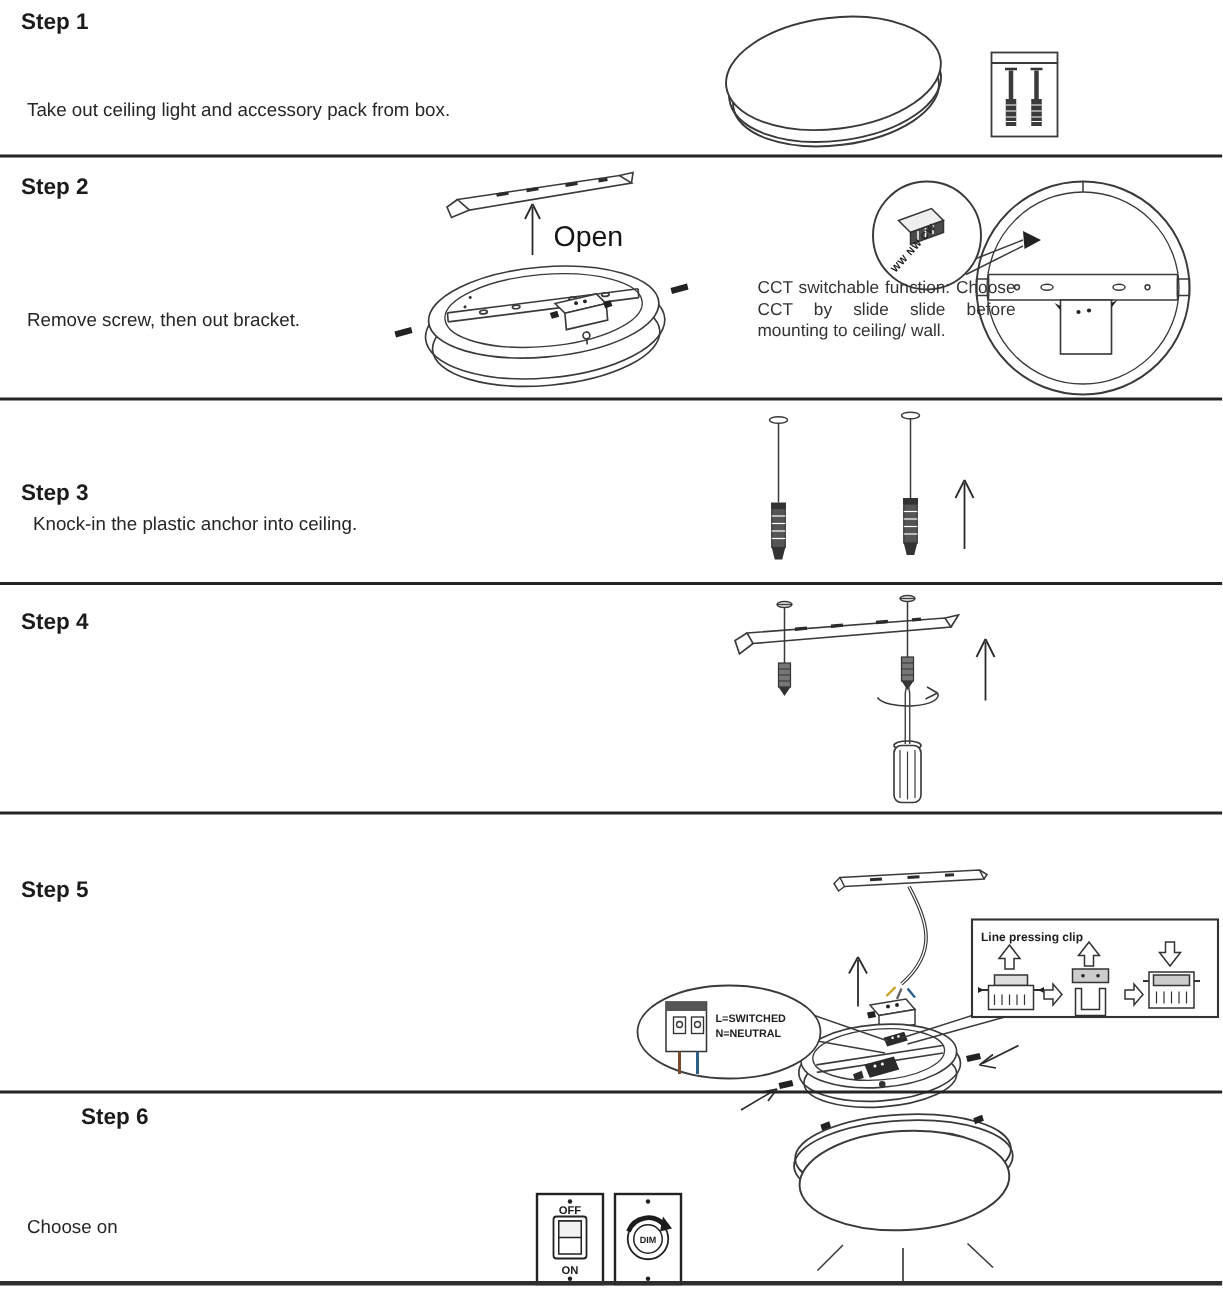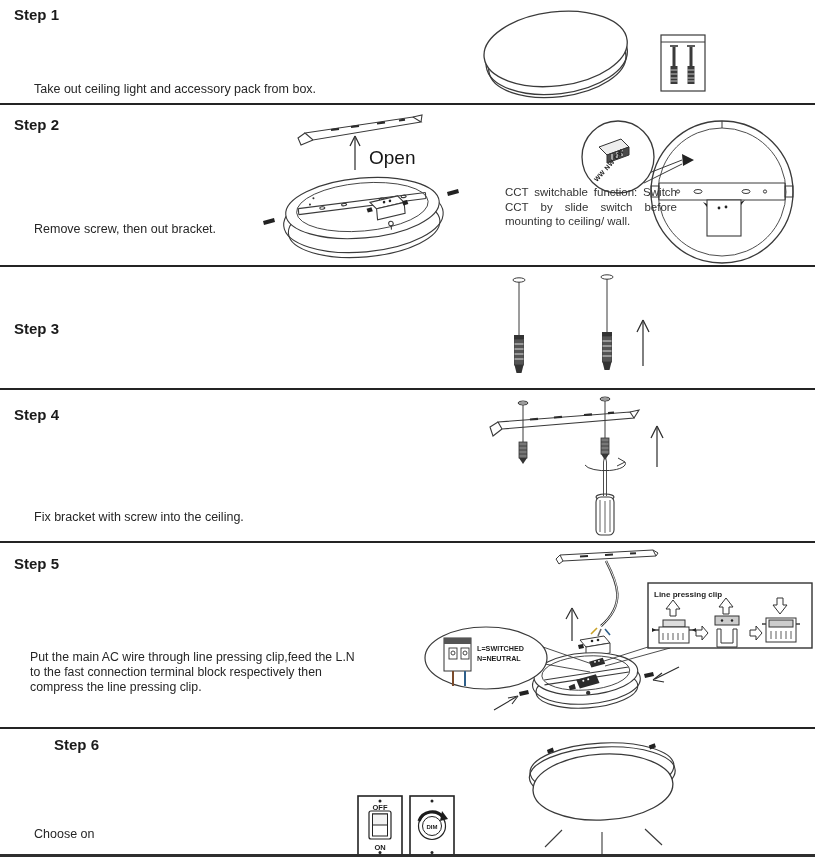--- a/index.html
+++ b/index.html
@@ -2,21 +2,21 @@
 <html><head>
 <meta charset="utf-8">
 <style>
   html,body{margin:0;padding:0;background:#fff;}
   .page{position:relative;width:815px;height:868px;background:#ffffff;
         font-family:"Liberation Sans",sans-serif;overflow:hidden;}
   .section{position:absolute;left:0;width:815px;}
   .divider{position:absolute;left:0;width:815px;height:2px;background:#242424;}
   .divider.thick{height:3px;background:#2e2e2e;}
   .step-title{position:absolute;font-size:15px;font-weight:600;color:#1b1b1b;margin:0;white-space:nowrap;}
-  .step-text{position:absolute;font-size:12.5px;color:#262626;margin:16px;white-space:nowrap;}
+  .step-text{position:absolute;font-size:12.5px;color:#262626;margin:0;white-space:nowrap;}
   .step-text.wrap{white-space:normal;line-height:15px;font-size:12.3px;}
   .cct-note{position:absolute;font-size:11.5px;line-height:14.6px;color:#333;width:172px;
             text-align:justify;margin:0;}
   svg{position:absolute;}
   svg text{font-family:"Liberation Sans",sans-serif;}
 </style>
 </head>
 <body>
 
 <div class="page">
@@ -150,26 +150,27 @@
           <path d="M101,37 L123,29 L131,37 L109,45 Z" fill="#eeeeee" stroke="#333" stroke-width="1"></path>
           <path d="M109,45 L131,37 L131,45 L109,53 Z" fill="#4a4a4a" stroke="#333" stroke-width="1"></path>
           <line x1="114" y1="44" x2="114" y2="50" stroke="#fff" stroke-width="1"></line>
           <line x1="119" y1="42" x2="119" y2="48" stroke="#fff" stroke-width="1"></line>
           <line x1="124" y1="40" x2="124" y2="46" stroke="#fff" stroke-width="1"></line>
         </g>
         <text x="99" y="72" transform="rotate(-48 99 72)" font-size="6.5" font-weight="bold" letter-spacing="0.4" fill="#222">WW NW CW</text>
       </g>
     </svg>
 
-    <p class="cct-note" style="left:505px;top:80px;">CCT switchable function: Switch CCT by slide switch before mounting to ceiling/ wall.</p>
+    <p class="cct-note" style="left:505px;top:80px;">CCT switchable function: Choose CCT by slide slide before mounting to ceiling/ wall.</p>
   </div>
   <div class="divider" style="top:265px;"></div>
 
   <div class="section" style="top:267px;height:121px;">
     <h2 class="step-title" style="left:14px;top:14px;margin-top:39px;">Step 3</h2>
+    <p class="step-text" style="left:22px;top:75px;">Knock-in the plastic anchor into ceiling.</p>
 
     <svg width="200" height="112" viewBox="0 0 200 112" style="left:478px;top:7px;">
       <g>
         <ellipse cx="41" cy="6" rx="6" ry="2.2" stroke="#3a3a3a" fill="none"></ellipse>
         <line x1="41" y1="8" x2="41" y2="61" stroke="#3a3a3a" stroke-width="1"></line>
         <rect x="36" y="61" width="10" height="4" fill="#333"></rect>
         <rect x="36.5" y="65" width="9" height="26" fill="#555" stroke="#333" stroke-width="0.8"></rect>
         <g stroke="#fff" stroke-width="0.8">
           <line x1="36.5" y1="70" x2="45.5" y2="70"></line>
             <line x1="36.5" y1="75" x2="45.5" y2="75"></line>
@@ -195,21 +196,20 @@
         <line x1="165" y1="92" x2="165" y2="48"></line>
         <line x1="159" y1="58" x2="165" y2="46"></line>
           <line x1="171" y1="58" x2="165" y2="46"></line>
       </g>
     </svg>
   </div>
   <div class="divider" style="top:388px;"></div>
 
   <div class="section" style="top:390px;height:151px;">
     <h2 class="step-title" style="left:14px;top:16px;">Step 4</h2>
-    <p class="step-text" style="left:18px;top:104px;">Fix bracket with screw into the ceiling.</p>
 
     <svg width="255" height="145" viewBox="0 0 255 145" style="left:458px;top:6px;">
       <g stroke="#3a3a3a" fill="#ffffff" stroke-width="1.1">
         <path d="M40,26 L172,16 L176,22 L44,33 Z"></path>
         <path d="M40,26 L32,31 L35,40 L44,33" fill="none"></path>
         <path d="M172,16 L181,14 L176,22" fill="none"></path>
         <g stroke="#2b2b2b" stroke-width="2.2">
           <line x1="72" y1="23.5" x2="80" y2="22.8"></line>
             <line x1="96" y1="21.5" x2="104" y2="20.8"></line>
           <line x1="126" y1="19" x2="134" y2="18.3"></line>
@@ -258,23 +258,22 @@
       </g>
       <g stroke="#2b2b2b" stroke-width="1.2" fill="none">
         <line x1="199" y1="71" x2="199" y2="32"></line>
         <line x1="193" y1="42" x2="199" y2="30"></line>
           <line x1="205" y1="42" x2="199" y2="30"></line>
       </g>
     </svg>
   </div>
   <div class="divider" style="top:541px;"></div>
 
-  <div class="section" style="top:543px;height:184px;">
+  <div class="section" style="top:573px;height:184px;">
     <h2 class="step-title" style="left:14px;top:12px;">Step 5</h2>
-    <p class="step-text wrap" style="left:14px;top:91px;width:330px;">Put the main AC wire through line pressing clip,feed the L.N to the fast connection terminal block respectively then compress the line pressing clip.</p>
 
     <svg width="395" height="181" viewBox="0 0 395 181" style="left:420px;top:3px;">
 
       <g stroke="#3a3a3a" fill="#ffffff" stroke-width="1">
         <path d="M140,9 L233,4 L236,10 L143,15 Z"></path>
         <path d="M140,9 L136,13 L139,18 L143,15" fill="none"></path>
         <path d="M233,4 L238,7 L236,10" fill="none"></path>
         <g stroke="#2b2b2b" stroke-width="2">
           <line x1="160" y1="10.5" x2="168" y2="10"></line>
             <line x1="185" y1="9" x2="193" y2="8.5"></line>

